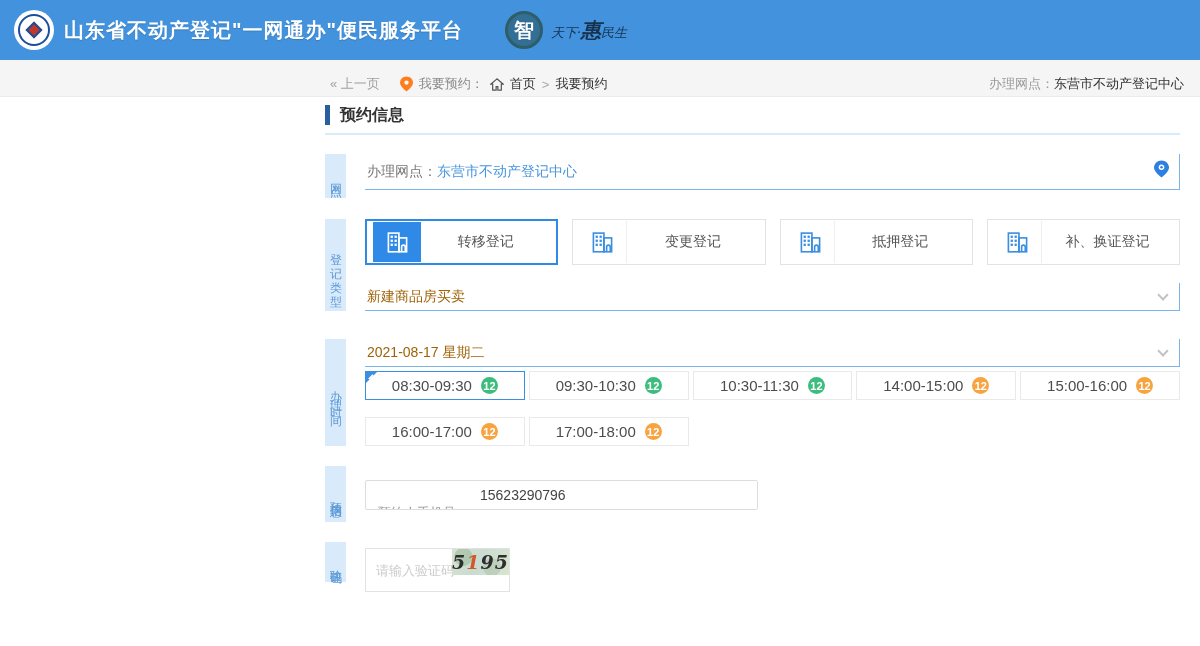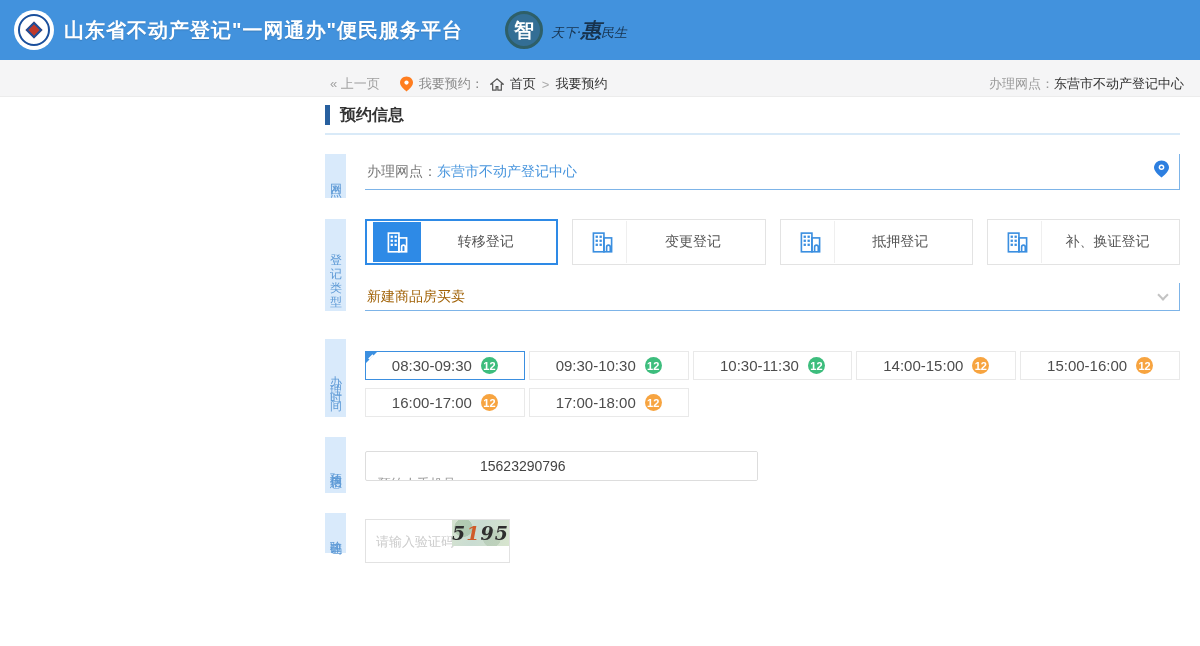--- a/index.html
+++ b/index.html
@@ -114,21 +114,21 @@
   .chev {
     position:absolute; right:12px; top:8px; width:8px; height:8px;
     border-right:2px solid #c3c3c3; border-bottom:2px solid #c3c3c3;
     transform:rotate(45deg);
   }
 
   
   .time-row { margin-top:28px; }
   .date-select { margin-top:0; }
   .slots {
-    margin-top:12px; display:grid; grid-template-columns:repeat(5,1fr); gap:8px 4px;text-align:center;
+    margin-top:4px; display:grid; grid-template-columns:repeat(5,1fr); gap:17px 4px;text-align:center;
   }
   .slot {
     height:29px; border:1px solid #e9e9e9; background:#fff; position:relative;
     display:flex; align-items:center; justify-content:center; gap:9px;
     font-size:15px; color:#4c4c4c; cursor:pointer;
   }
   .slot .badge {
     width:17px; height:17px; border-radius:50%; color:#fff;
     font-size:11px; font-weight:bold; display:flex; align-items:center; justify-content:center;
   }
@@ -324,20 +324,24 @@
       <div class="select-line">
         <span>新建商品房买卖</span>
         <span class="chev"></span>
       </div>
     </div>
   </div>
 
   <div class="row time-row">
     <div class="vlabel" style="letter-spacing:8px; text-indent:8px">办理时间</div>
     <div class="row-content">
+      <div class="select-line date-select">
+        <span>2021-08-17 星期二</span>
+        <span class="chev"></span>
+      </div>
       <div class="slots">
         <div class="slot selected">
           <span>08:30-09:30</span>
           <span class="badge am">12</span>
         </div>
         <div class="slot">
           <span>09:30-10:30</span>
           <span class="badge am">12</span>
         </div>
         <div class="slot">

